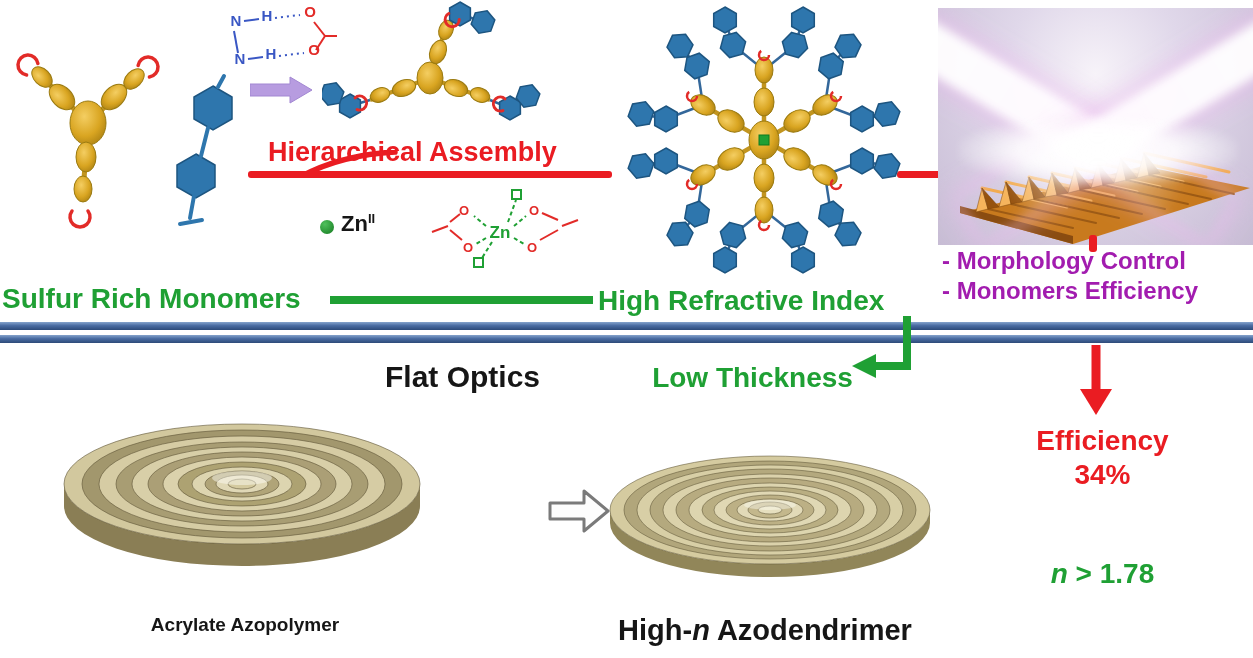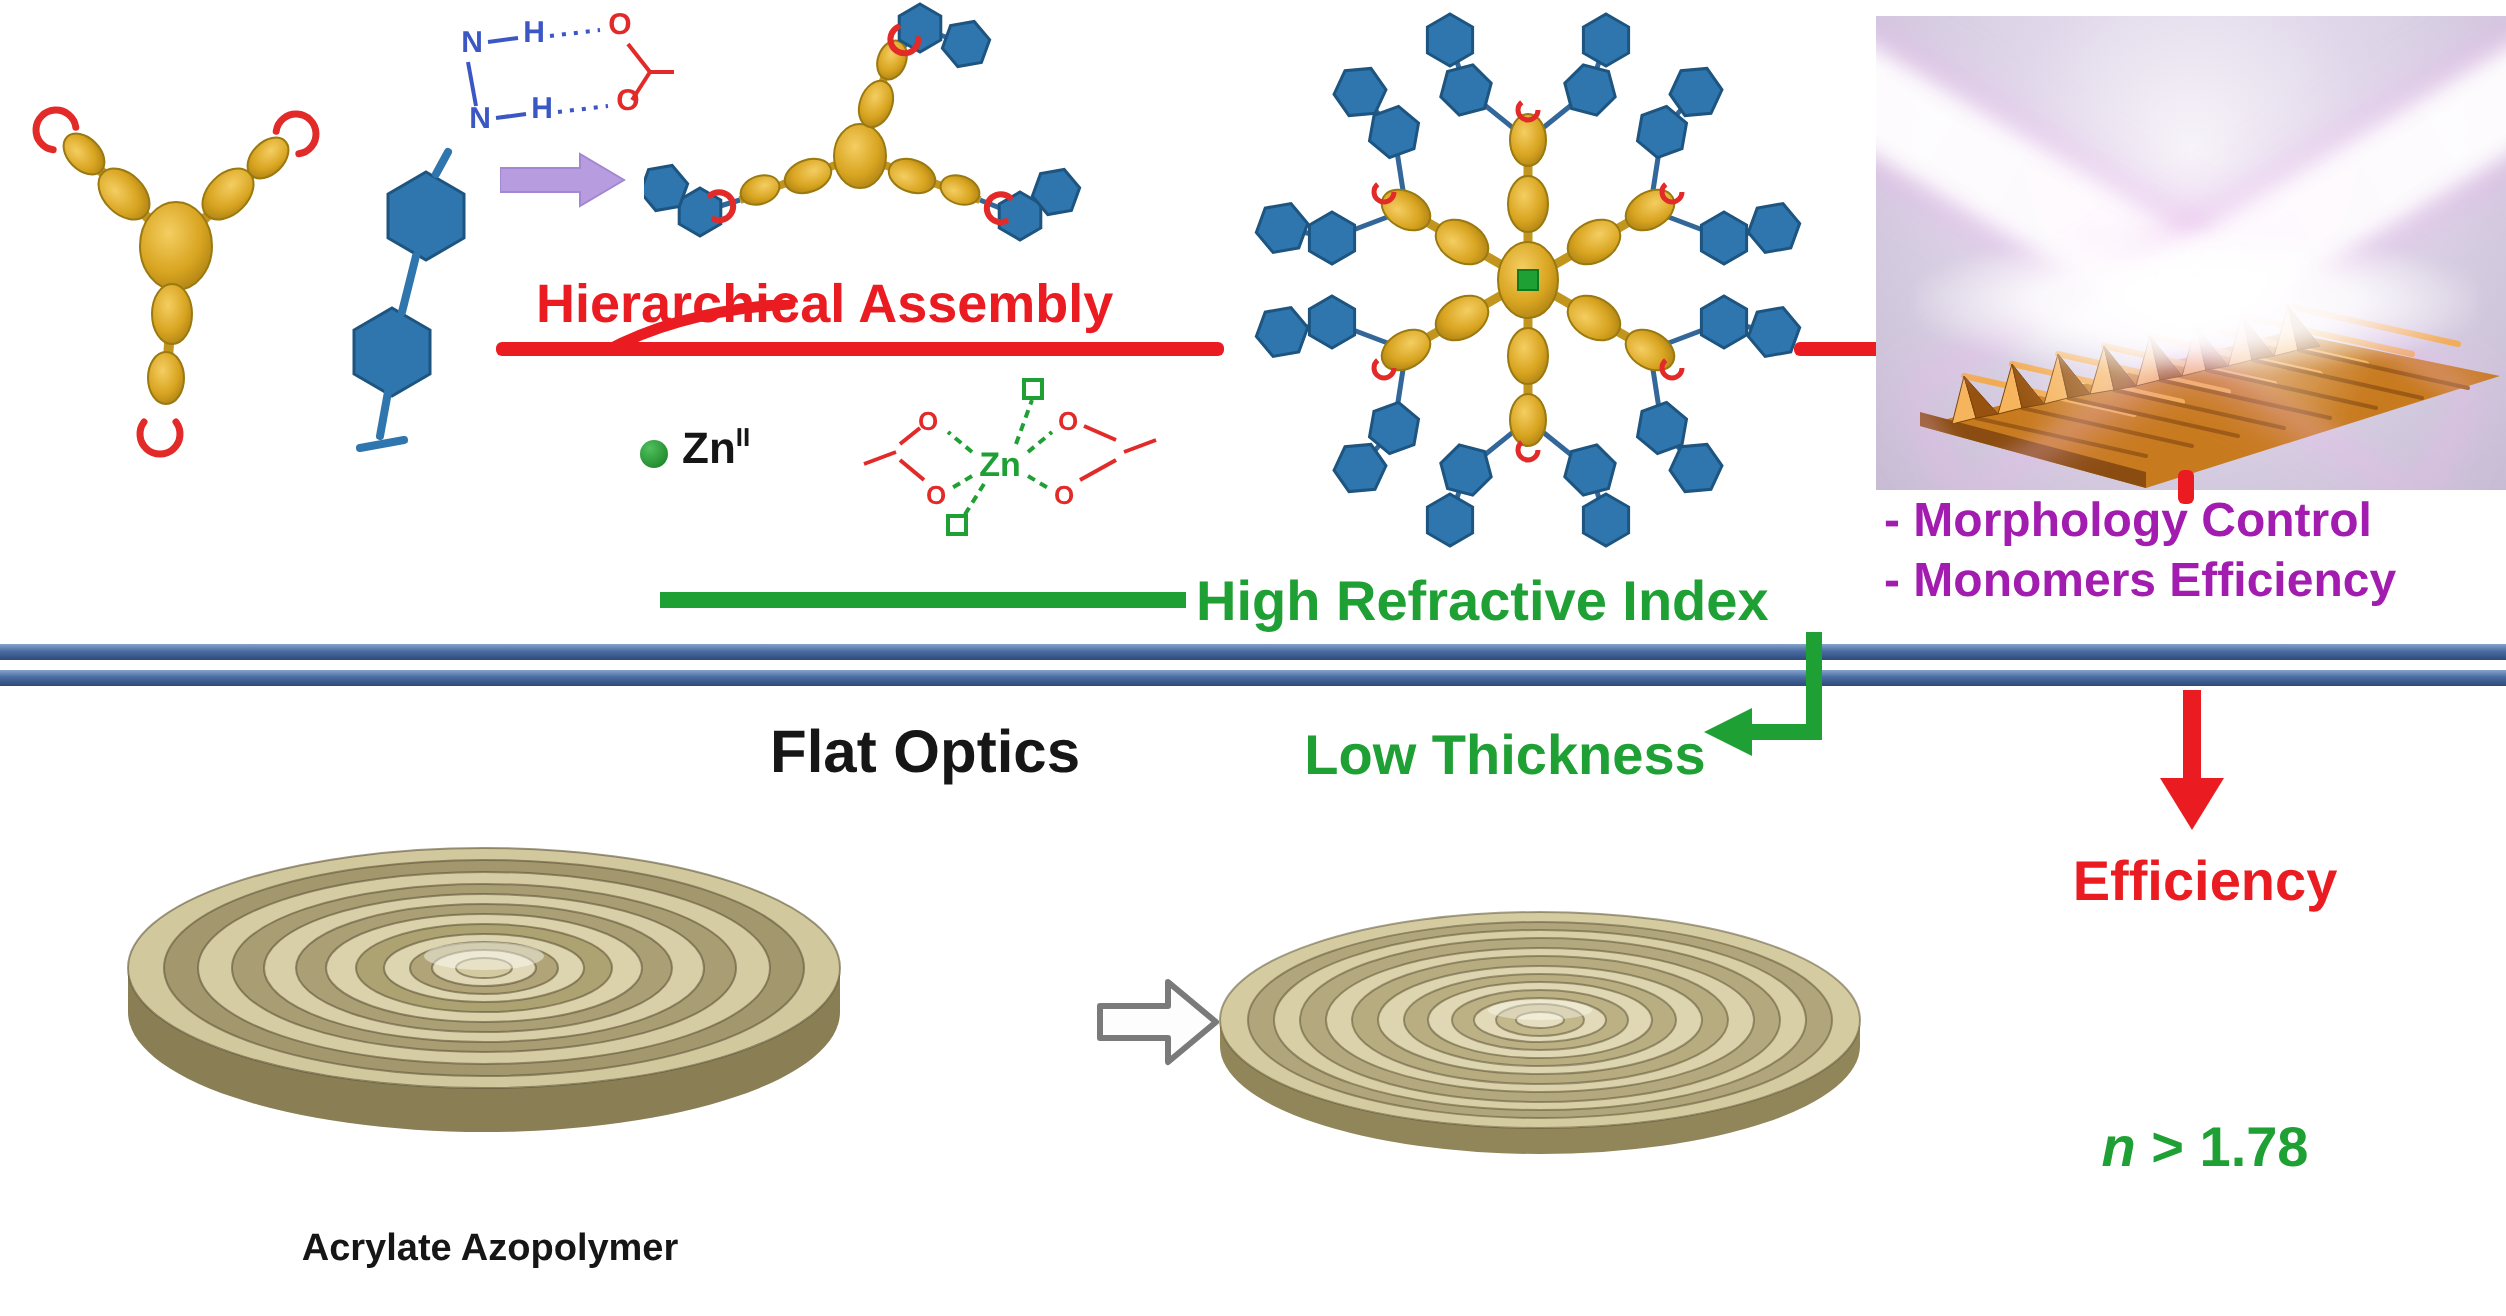--- a/index.html
+++ b/index.html
@@ -329,20 +329,21 @@
     <div class="glow"></div>
   </div>
 
   <div class="redline" style="left:1089px;top:235px;width:8px;height:17px"></div>
 
   <div class="caption-block">
     <div>- Morphology Control</div>
     <div>- Monomers Efficiency</div>
   </div>
 
+  <div class="lbl green" style="left:2px;top:283px;font-size:28px">Sulfur Rich Monomers</div>
   <div class="abs" style="left:330px;top:296px;width:263px;height:8px;background:#1fa034"></div>
   <div class="lbl green" style="left:598px;top:285px;font-size:28px">High Refractive Index</div>
 
   <div class="dbar" style="top:322px"></div>
   <div class="dbar" style="top:335px"></div>
 
   <svg class="abs" style="left:852px;top:316px" width="62" height="66" viewBox="0 0 62 66">
     <path d="M 55,0 V 50 H 22" stroke="#1fa034" stroke-width="8" fill="none"></path>
     <polygon points="24,38 0,50 24,62" fill="#1fa034"></polygon>
   </svg>
@@ -393,21 +394,25 @@
       <ellipse cx="170" cy="68" rx="44" ry="15" fill="#bcb085"></ellipse>
       <ellipse cx="170" cy="68" rx="33" ry="11" fill="#e2dab8"></ellipse>
       <ellipse cx="170" cy="68" rx="22" ry="8" fill="#c3b78c"></ellipse>
       <ellipse cx="170" cy="68" rx="12" ry="4" fill="#e6dfbf"></ellipse>
     </g>
     <ellipse cx="170" cy="63" rx="26" ry="5" fill="rgba(255,255,248,.4)"></ellipse>
   </svg>
 
   <div class="lbl red center" style="left:985px;top:424px;width:235px;font-size:28px;line-height:34px">
     <div>Efficiency</div>
+    <div>34%</div>
   </div>
 
   <div class="lbl green center" style="left:985px;top:558px;width:235px;font-size:28px">
     <span style="font-style:italic">n</span><span> &gt; 1.78</span>
   </div>
 
   <div class="lbl black center" style="left:60px;top:614px;width:370px;font-size:19px">Acrylate Azopolymer</div>
+  <div class="lbl black center" style="left:580px;top:614px;width:370px;font-size:29px">
+    <span>High-</span><span style="font-style:italic">n</span><span> Azodendrimer</span>
+  </div>
 
 </div>
 
 </body></html>

